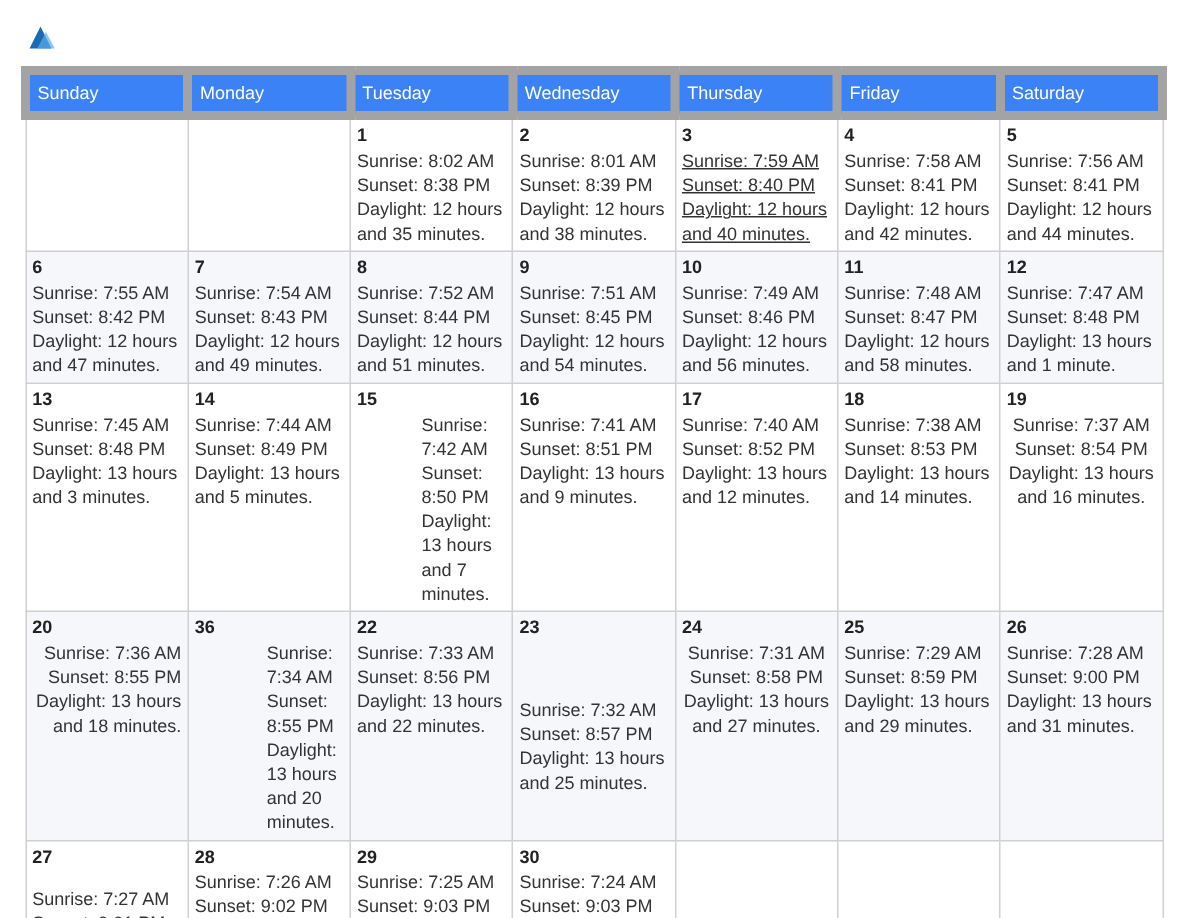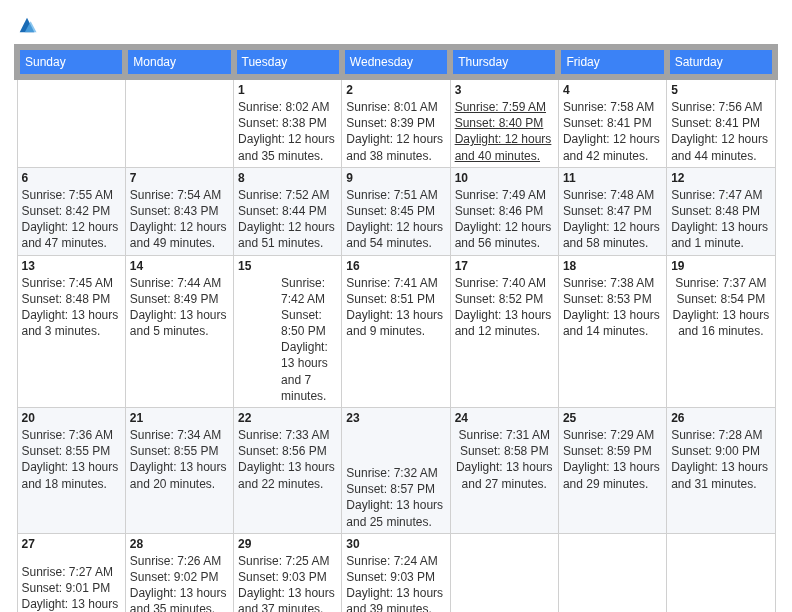--- a/index.html
+++ b/index.html
@@ -247,27 +247,27 @@
           <td>
             <div class="day-num">19</div>
             <div class="day-info" style="white-space: pre-line; text-align: center;">Sunrise: 7:37 AM
 Sunset: 8:54 PM
 Daylight: 13 hours and 16 minutes.</div>
           </td>
         </tr>
         <tr>
           <td>
             <div class="day-num">20</div>
-            <div class="day-info" style="white-space: pre-line;">Sunrise: 7:36 AM
+            <div class="day-info" style="white-space: pre-line; text-align: right;">Sunrise: 7:36 AM
 Sunset: 8:55 PM
 Daylight: 13 hours and 18 minutes.</div>
           </td>
           <td>
-            <div class="day-num">21</div>
-            <div class="day-info" style="white-space: pre-line;">Sunrise: 7:34 AM
+            <div class="day-num">36</div>
+            <div class="day-info" style="white-space: pre-line; margin-left: 48px;">Sunrise: 7:34 AM
 Sunset: 8:55 PM
 Daylight: 13 hours and 20 minutes.</div>
           </td>
           <td>
             <div class="day-num">22</div>
             <div class="day-info" style="white-space: pre-line;">Sunrise: 7:33 AM
 Sunset: 8:56 PM
 Daylight: 13 hours and 22 minutes.</div>
           </td>
           <td>

